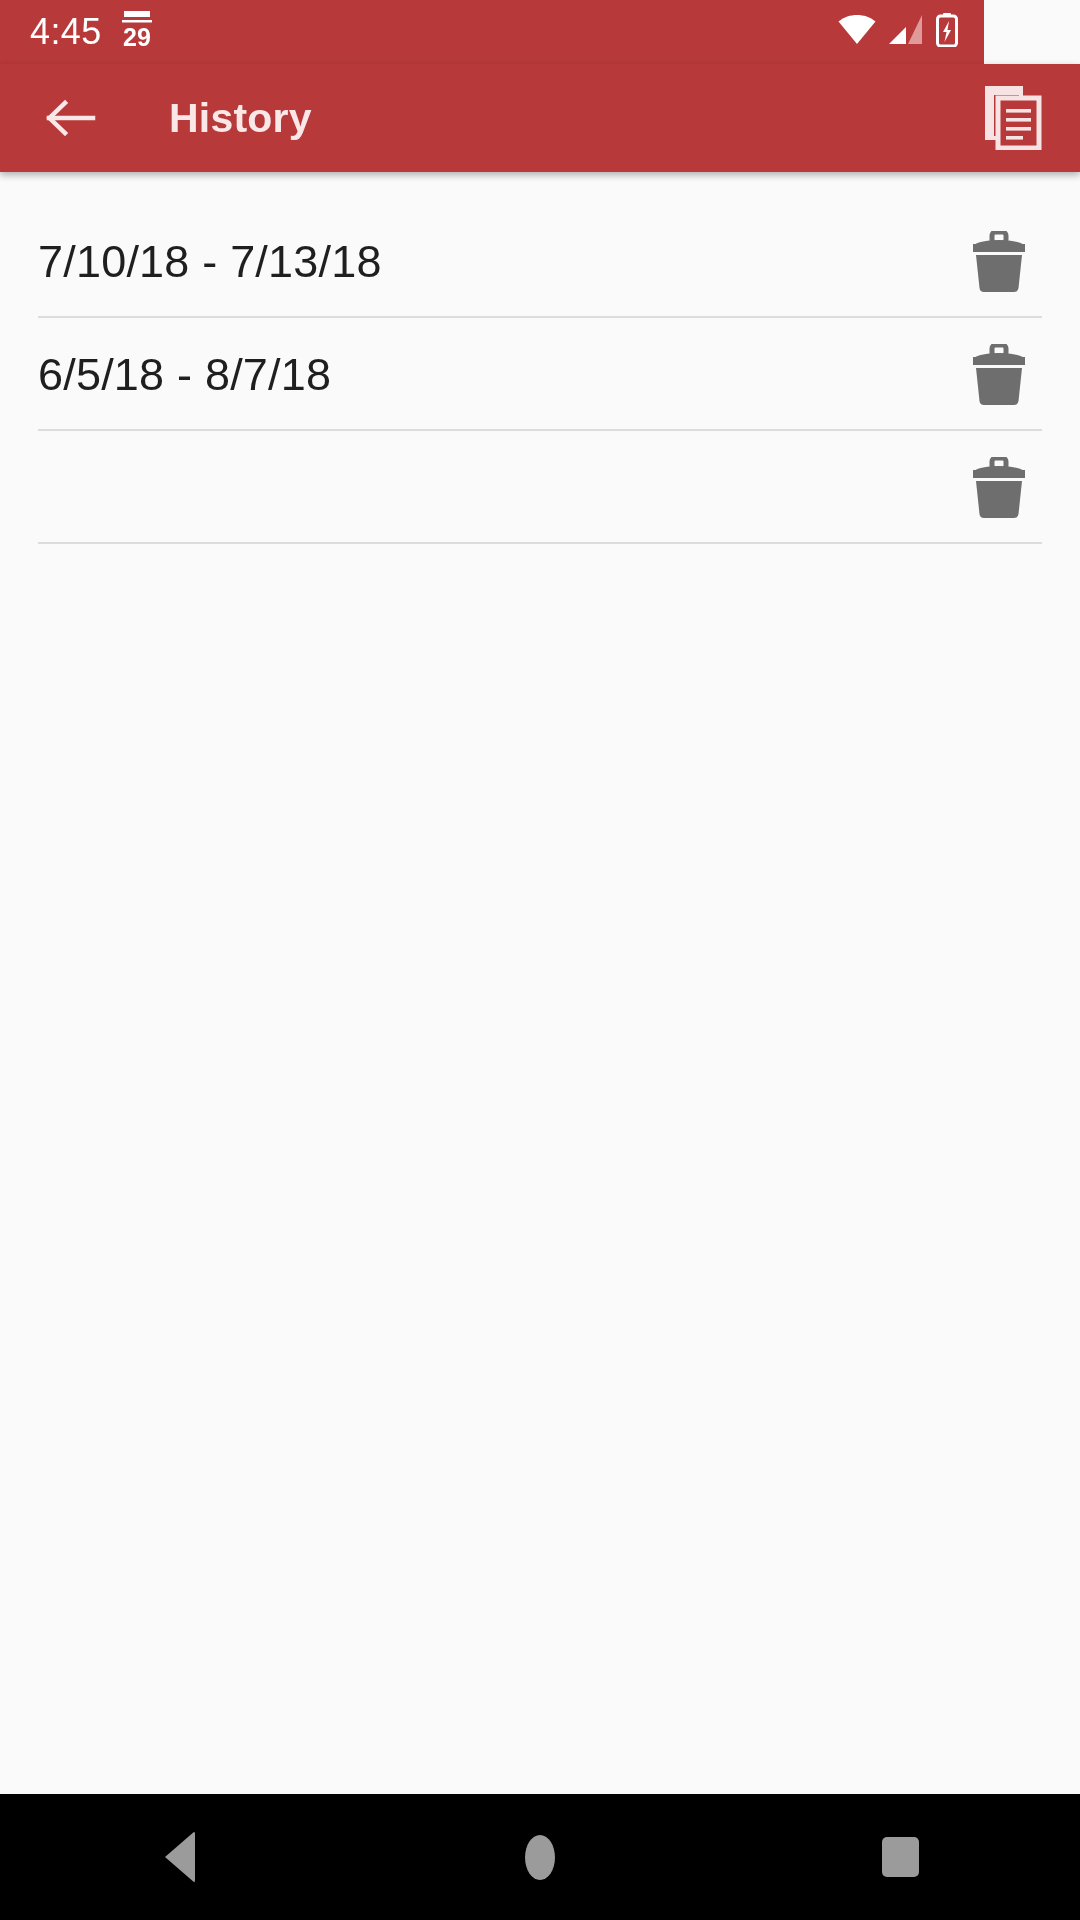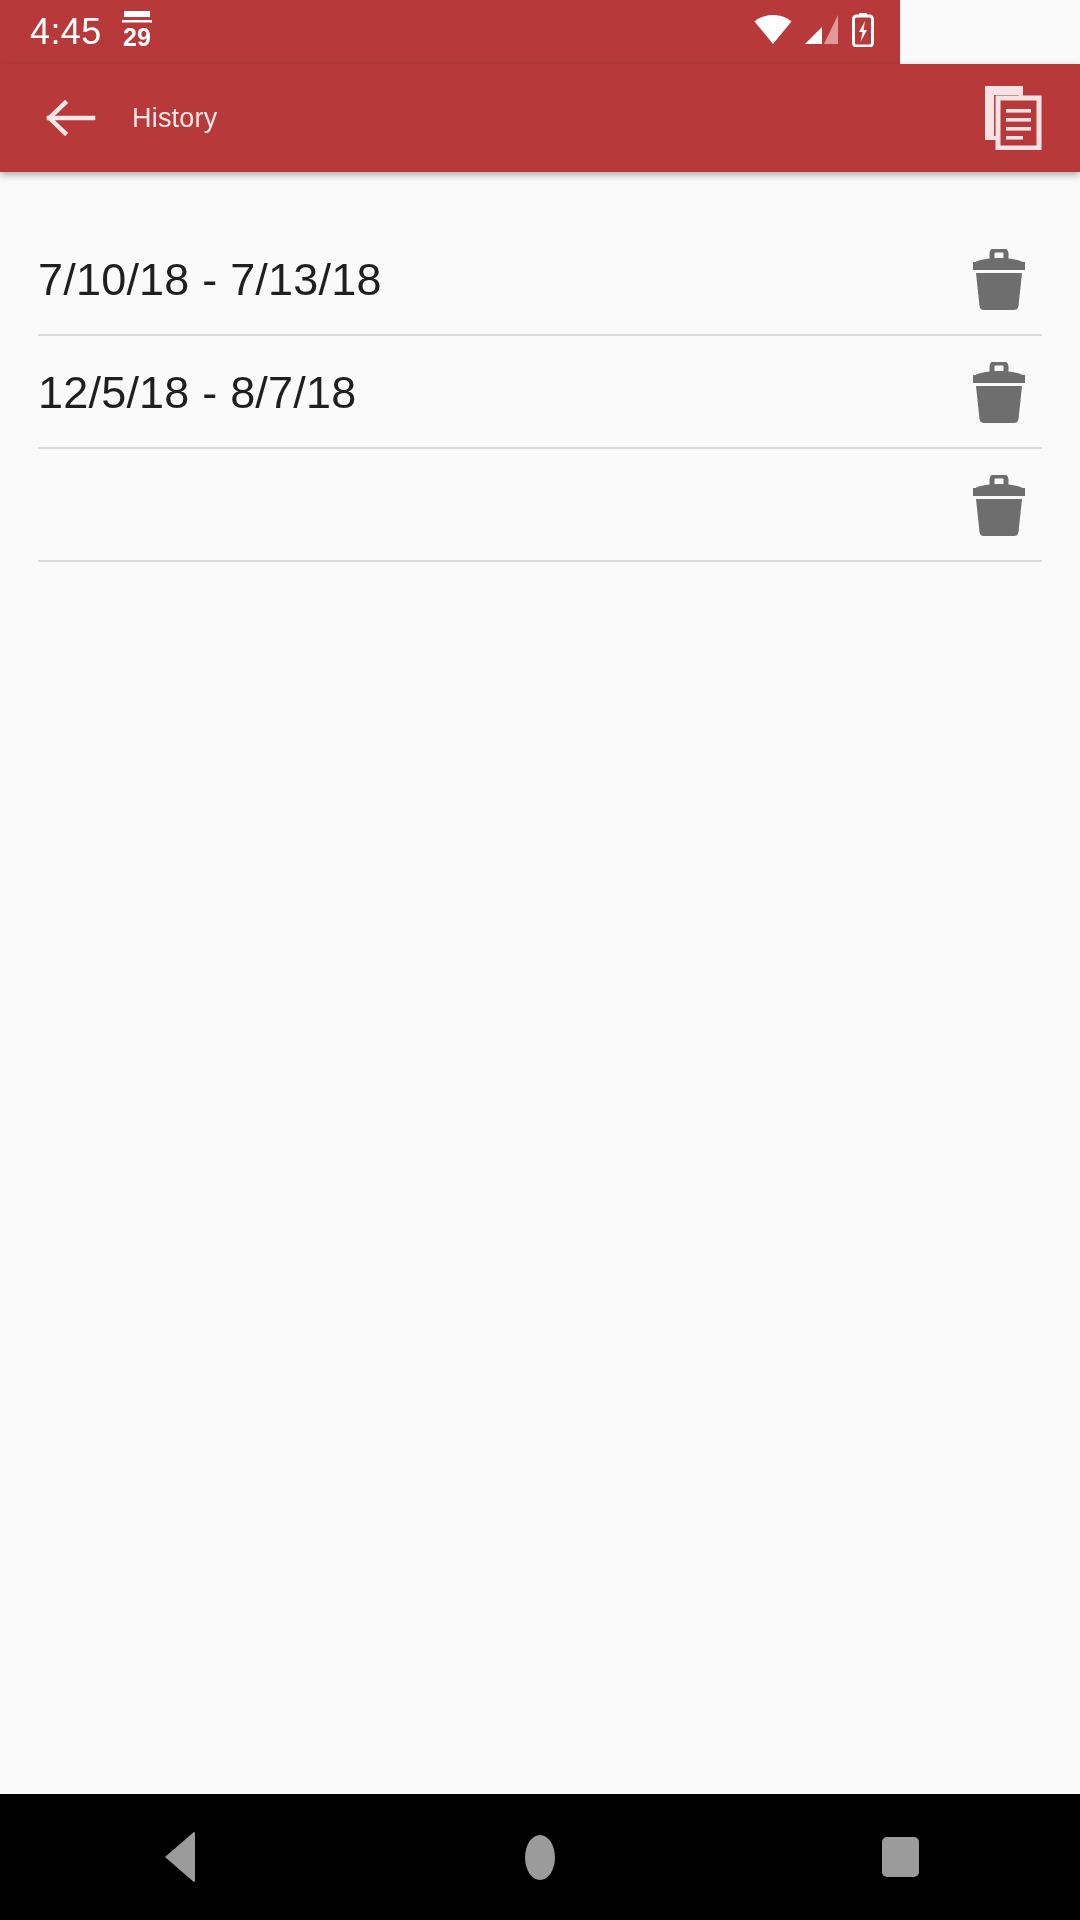--- a/index.html
+++ b/index.html
@@ -15,21 +15,21 @@
     height: 1920px;
     overflow: hidden;
     background: #fafafa;
     font-family: "Liberation Sans", sans-serif;
   }
 
   
   #status-bar {
     position: absolute;
     top: 0; left: 0;
-    width: 900px;
+    width: 984px;
     height: 64px;
     background: #b8393a;
     display: flex;
     align-items: center;
     padding: 0 26px 0 30px;
   }
   #status-left {
     display: flex;
     align-items: center;
     gap: 18px;
@@ -64,43 +64,43 @@
   #back-button {
     width: 66px; height: 66px;
     display: flex;
     align-items: center;
     justify-content: center;
     cursor: pointer;
     flex: 0 0 auto;
   }
   #app-bar-title {
     color: #fae7e7;
-    font-size: 27px;
-    font-weight: normal;
-    margin-left: 28px;
+    font-size: 41px;
+    font-weight: bold;
+    margin-left: 65px;
     letter-spacing: 0.2px;
     white-space: nowrap;
   }
   #copy-button {
     margin-left: auto;
     width: 78px; height: 78px;
     display: flex;
     align-items: center;
     justify-content: center;
     cursor: pointer;
   }
 
   
   #history-list {
     position: absolute;
     top: 172px; left: 0;
     width: 1080px;
     height: 1496px;
     background: #fafafa;
-    padding-top: 51px;
+    padding-top: 33px;
   }
   .history-row {
     position: relative;
     height: 113px;
     display: flex;
     align-items: center;
     padding: 0 38px;
     cursor: pointer;
   }
   .row-label {
@@ -240,21 +240,21 @@
           <ellipse cx="28" cy="16" rx="26" ry="7" fill="#6e6e6e"></ellipse>
           <rect x="2" y="13" width="52" height="8" fill="#6e6e6e"></rect>
           <rect x="4" y="21" width="48" height="3" fill="#fafafa"></rect>
           <path d="M5 24 H51 L47.5 57 Q47 61 43 61 H13 Q9 61 8.5 57 Z" fill="#6e6e6e"></path>
         </svg>
       </span>
       <div class="row-divider"></div>
     </div>
 
     <div class="history-row">
-      <span class="row-label">12/5/18 - 8/7/18</span>
+      <span class="row-label">6/5/18 - 8/7/18</span>
       <span class="delete-button" aria-label="Delete">
         <svg width="56" height="62" viewBox="0 0 56 62">
           <rect x="21" y="1" width="14" height="11" rx="3.5" fill="none" stroke="#6e6e6e" stroke-width="5"></rect>
           <ellipse cx="28" cy="16" rx="26" ry="7" fill="#6e6e6e"></ellipse>
           <rect x="2" y="13" width="52" height="8" fill="#6e6e6e"></rect>
           <rect x="4" y="21" width="48" height="3" fill="#fafafa"></rect>
           <path d="M5 24 H51 L47.5 57 Q47 61 43 61 H13 Q9 61 8.5 57 Z" fill="#6e6e6e"></path>
         </svg>
       </span>
       <div class="row-divider"></div>

